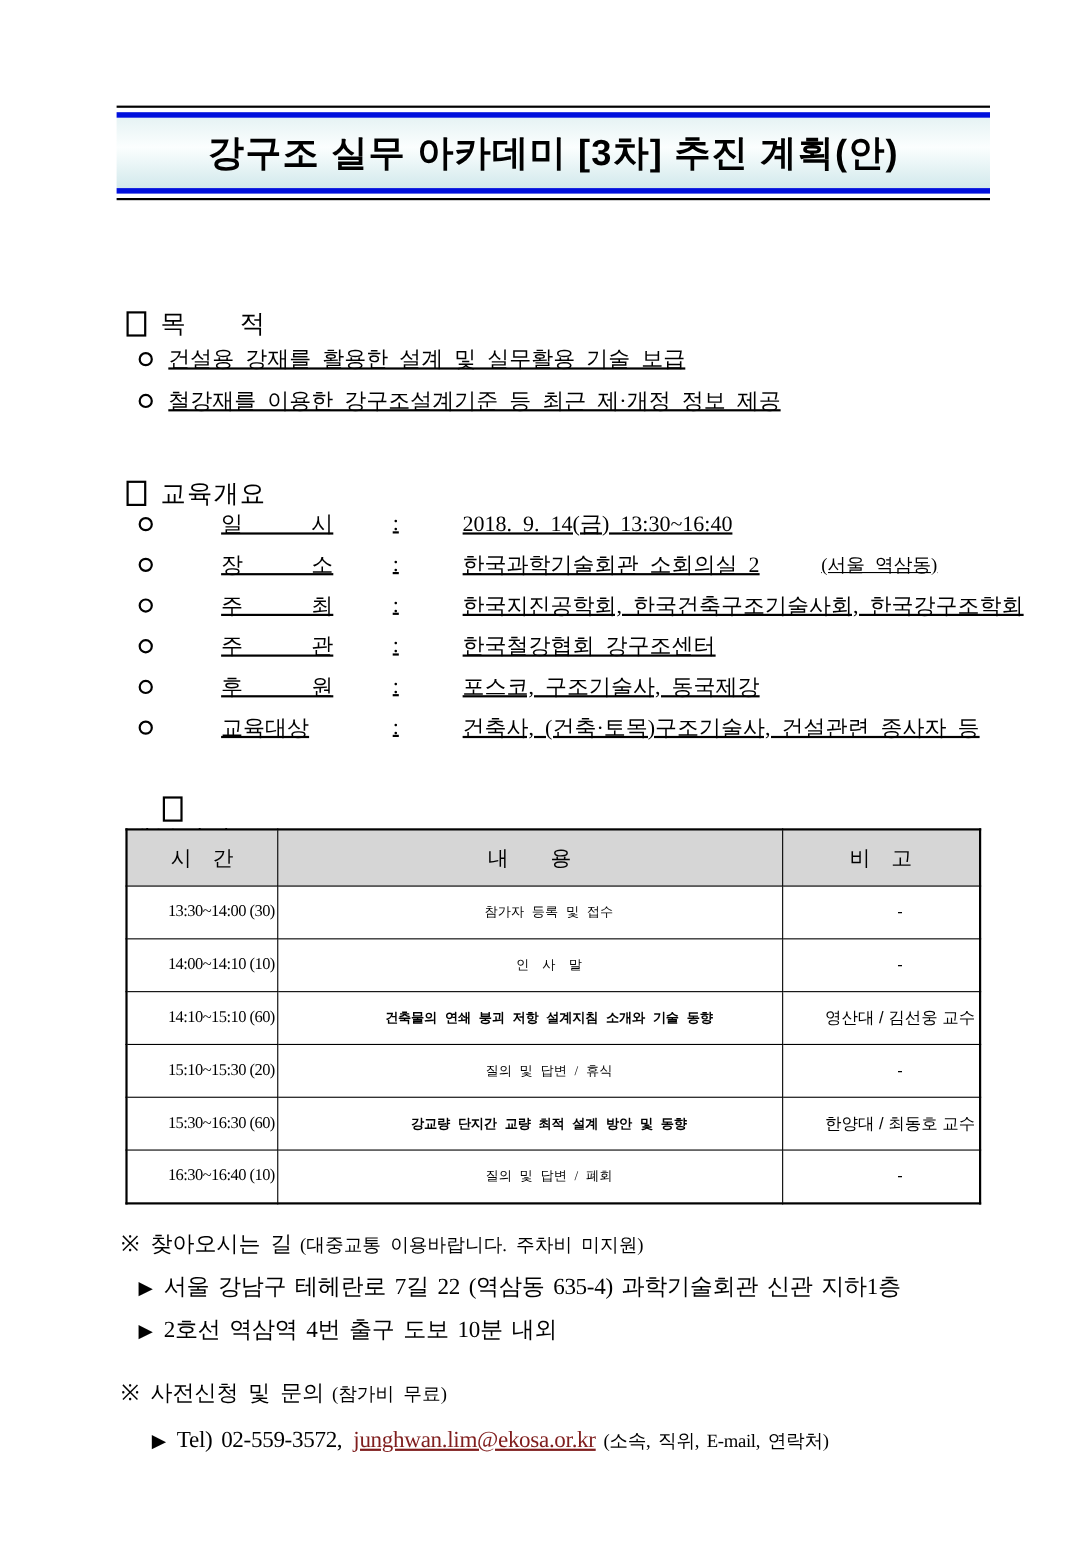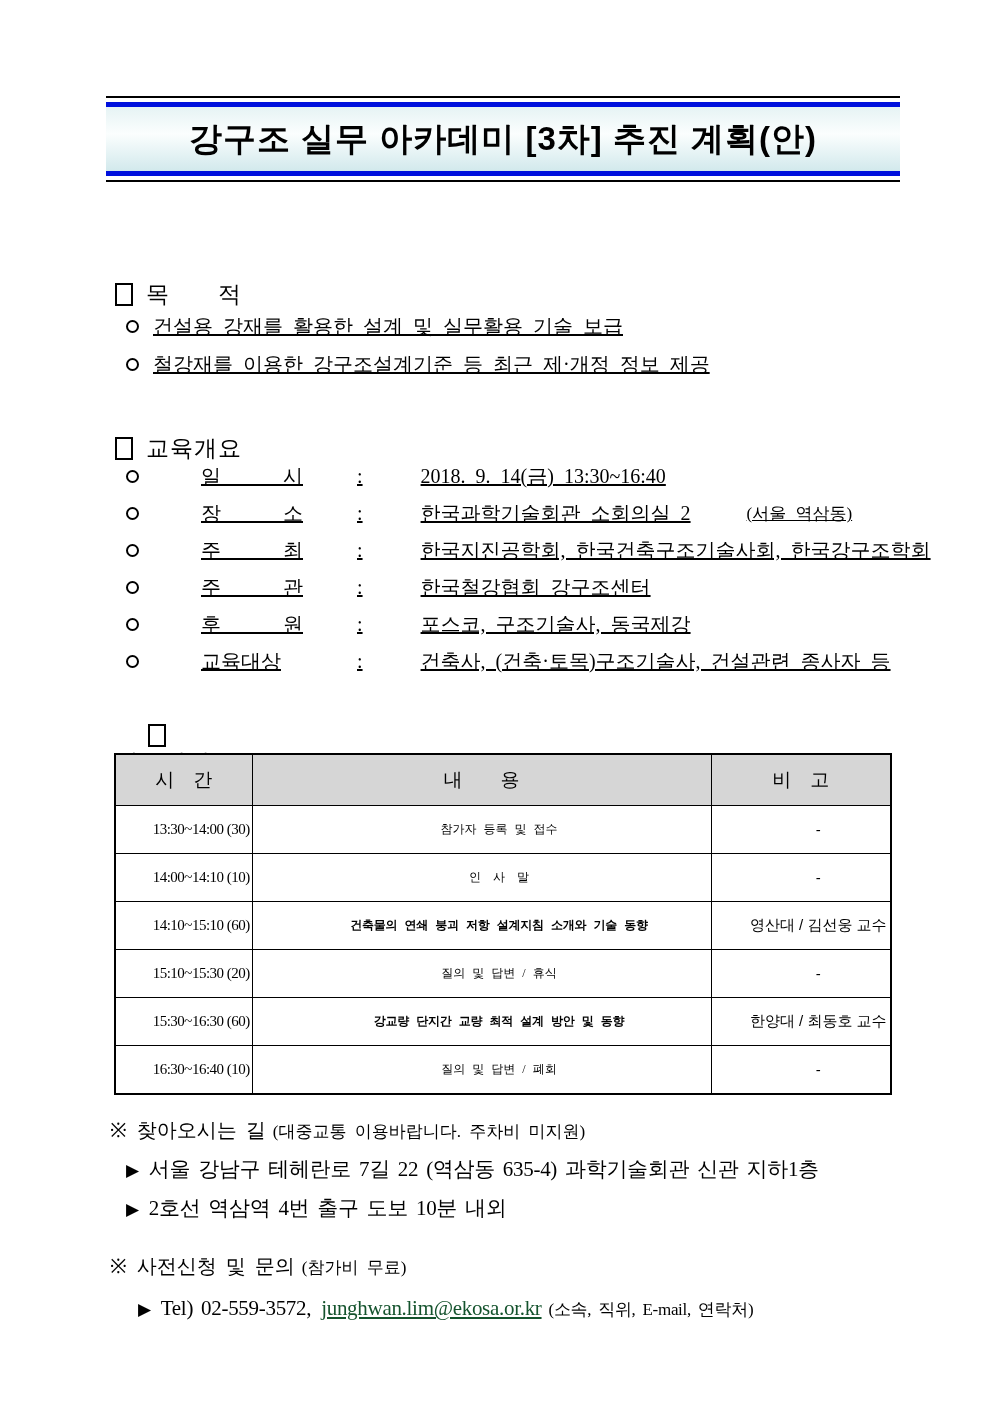--- a/index.html
+++ b/index.html
@@ -81,21 +81,21 @@
   .note-block{position:absolute;left:110px;width:790px;}
   .ref-line{font-size:20px;word-spacing:4px;display:flex;align-items:baseline;}
   .ref-mark{margin-right:10px;}
   .small{font-size:17px;margin-left:7px;}
   .arrow-line{
     font-size:21px;word-spacing:3px;margin-left:16px;margin-top:11px;
     display:flex;align-items:baseline;letter-spacing:-0.3px;
   }
   .arrow{font-size:17px;margin-right:10px;flex:0 0 auto;}
   .tel-line{margin-left:28px;margin-top:16px;}
-  a.email{color:#14532d;text-decoration:underline;cursor:pointer;}
+  a.email{color:#7f1d1d;text-decoration:underline;cursor:pointer;}
 </style>
 </head>
 <body>
 
 <div class="page">
 
   <div class="banner-wrap">
     <div class="banner">
       <span class="title-text">강구조 실무 아카데미 [3차] 추진 계획(안)</span>
     </div>

